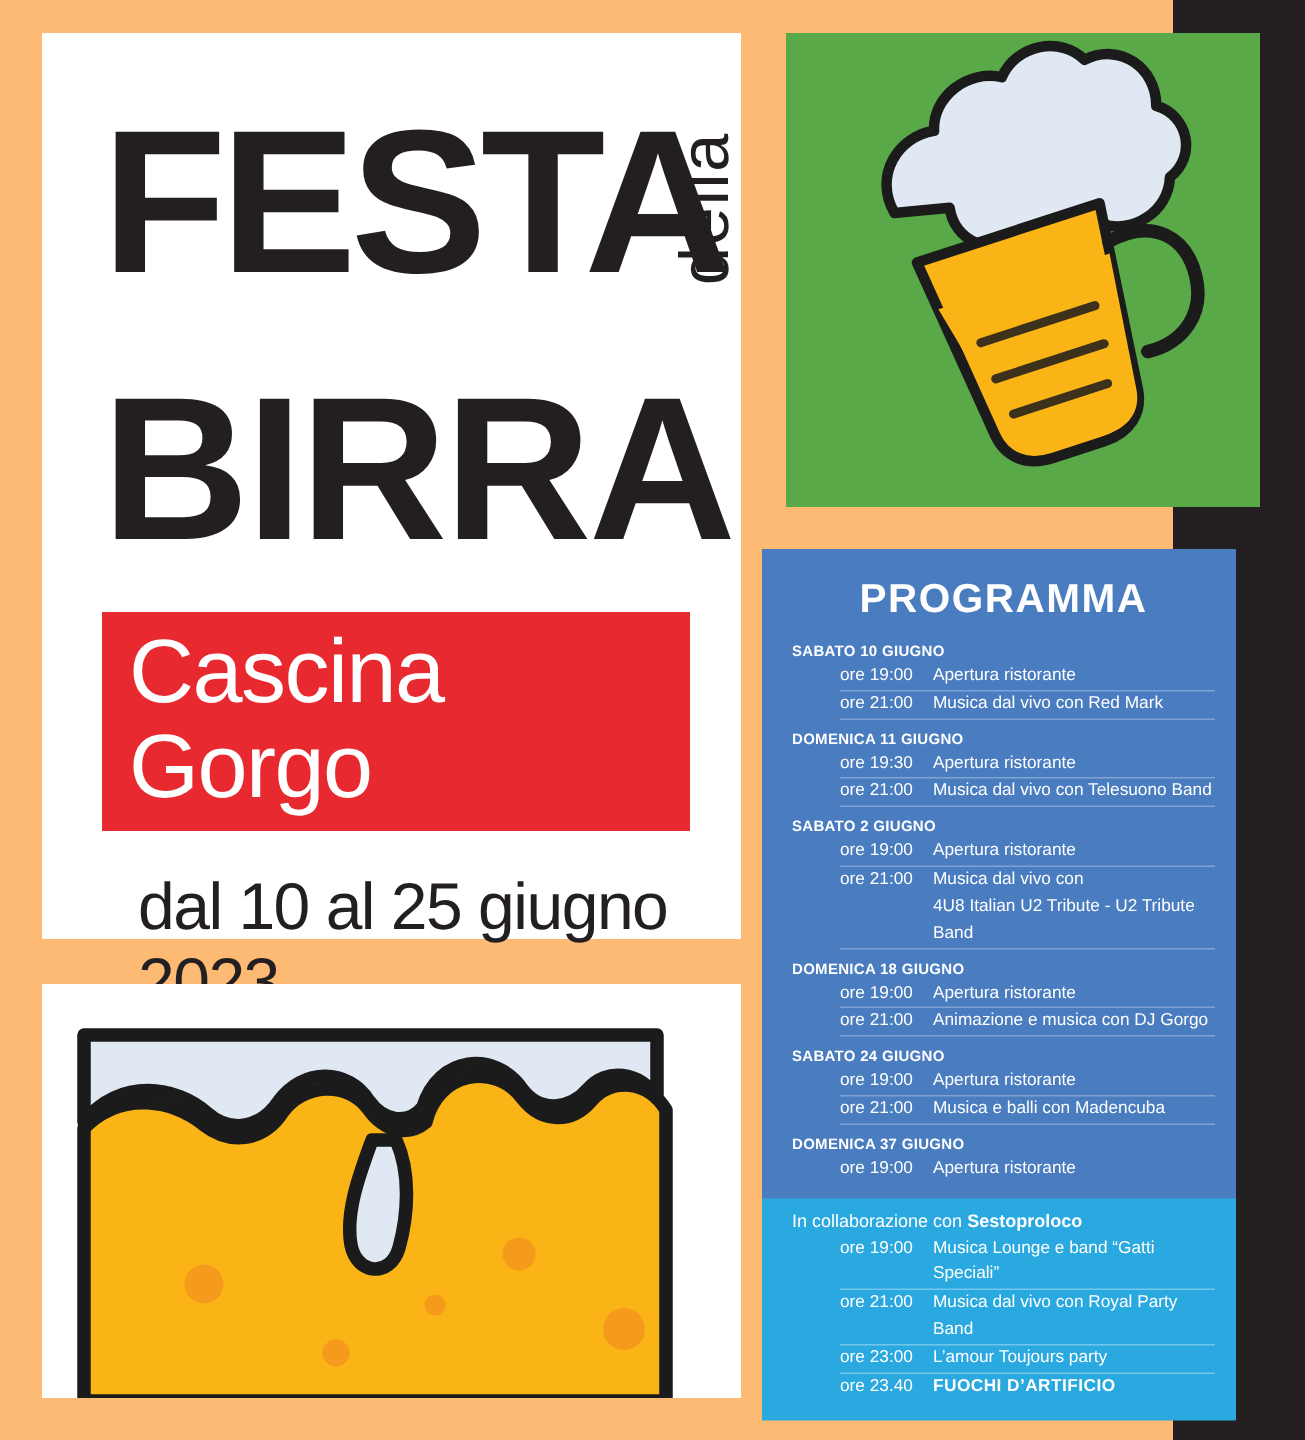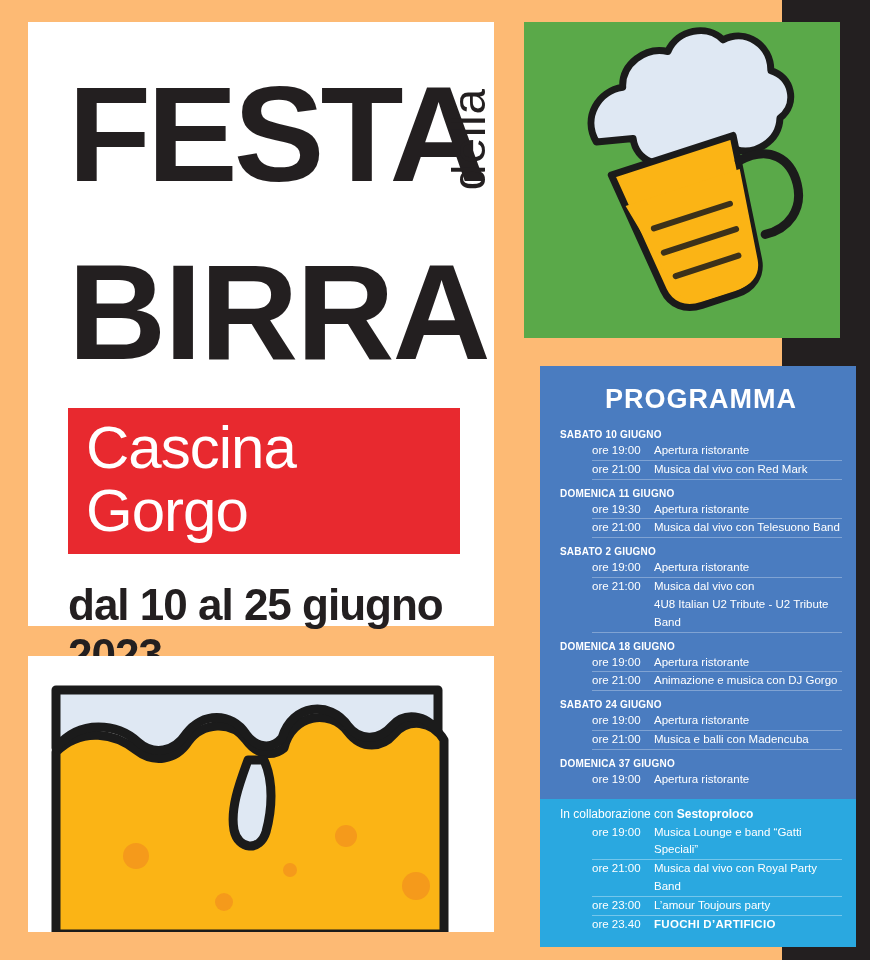--- a/index.html
+++ b/index.html
@@ -77,24 +77,25 @@
   .cascina-band span {
     font-family: "Liberation Sans", sans-serif;
     font-size: 60px;
     color: #ffffff;
     line-height: 1.05;
     letter-spacing: -1px;
   }
   .dates {
     margin-top: 26px;
     font-family: "Liberation Sans", sans-serif;
-    font-weight: bold;
+    font-weight: normal;
     font-size: 44px;
     color: #231f20;
     letter-spacing: -1px;
+    margin-left: 24px;
   }
 
   
   .mug-card {
     position: absolute;
     left: 524px;
     top: 22px;
     width: 316px;
     height: 316px;
     background: #5aa949;
@@ -110,21 +111,21 @@
     width: 466px;
     height: 276px;
     background: #ffffff;
     overflow: hidden;
   }
   .foam-card svg { display: block; }
 
   
   .programma {
     position: absolute;
-    left: 540px;
+    left: 508px;
     top: 366px;
     width: 316px;
     height: 566px;
     background: #4a7cc0;
     color: #ffffff;
     box-sizing: border-box;
     padding: 18px 14px 0 20px;
   }
   .programma-title {
     text-align: center;

